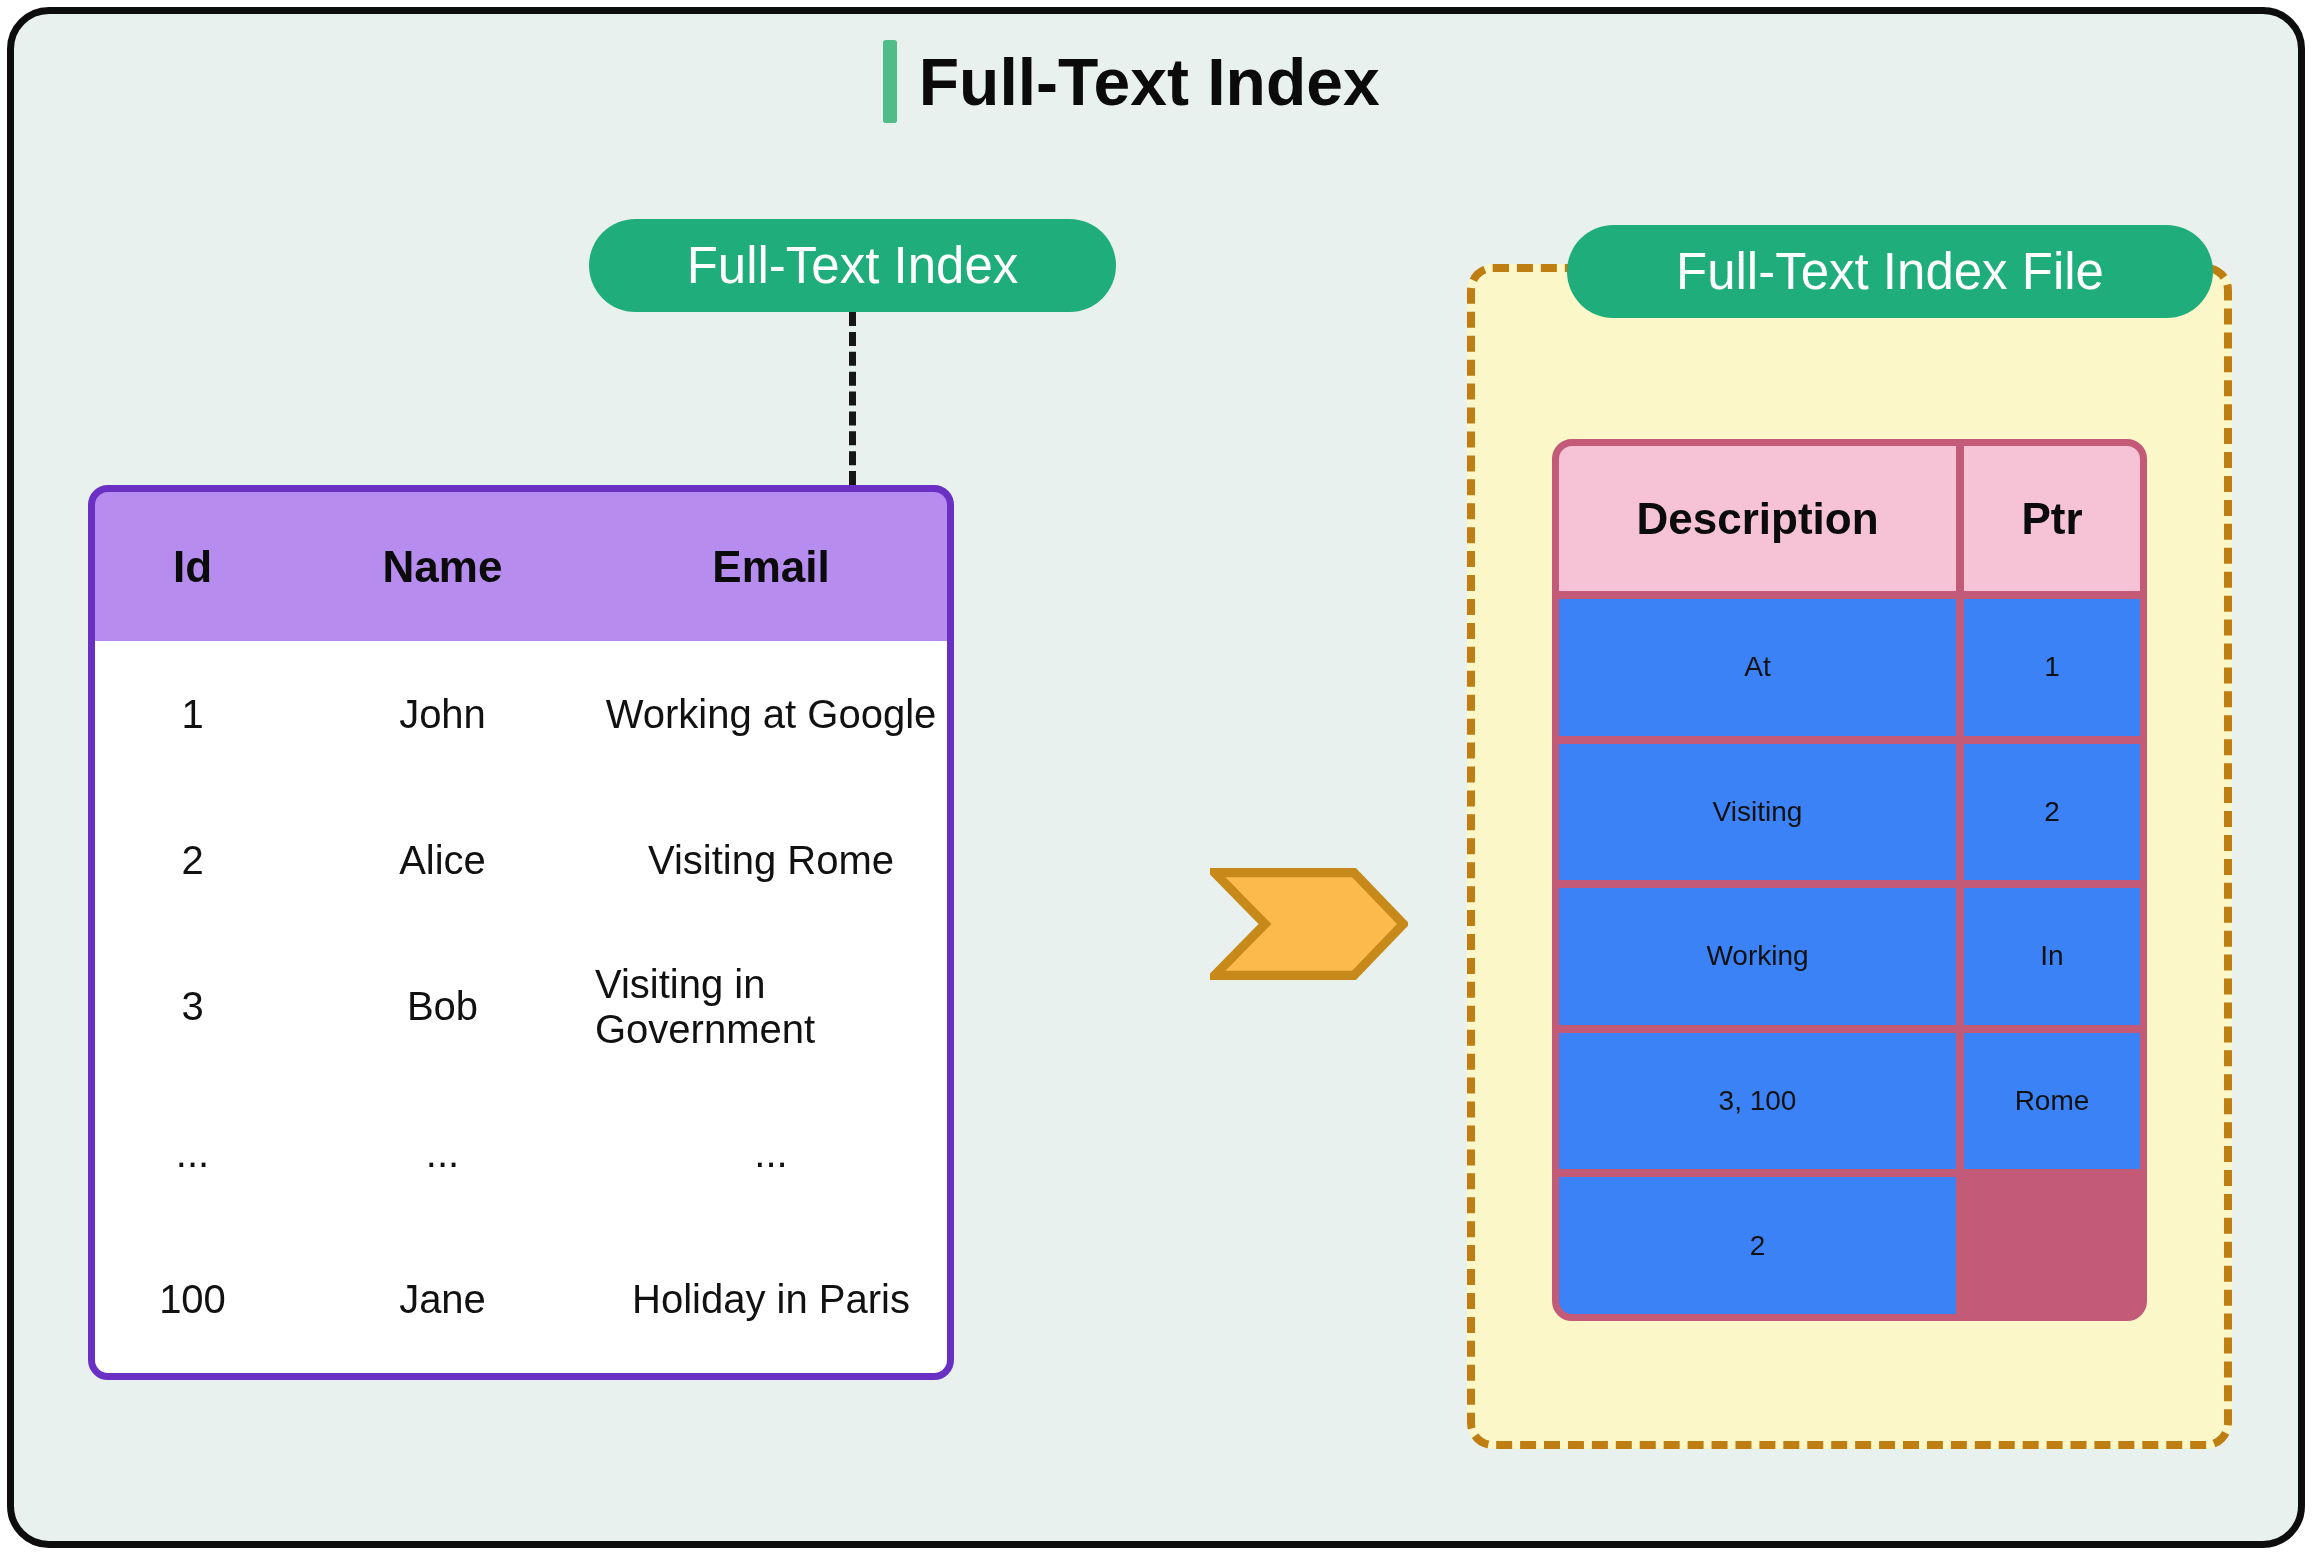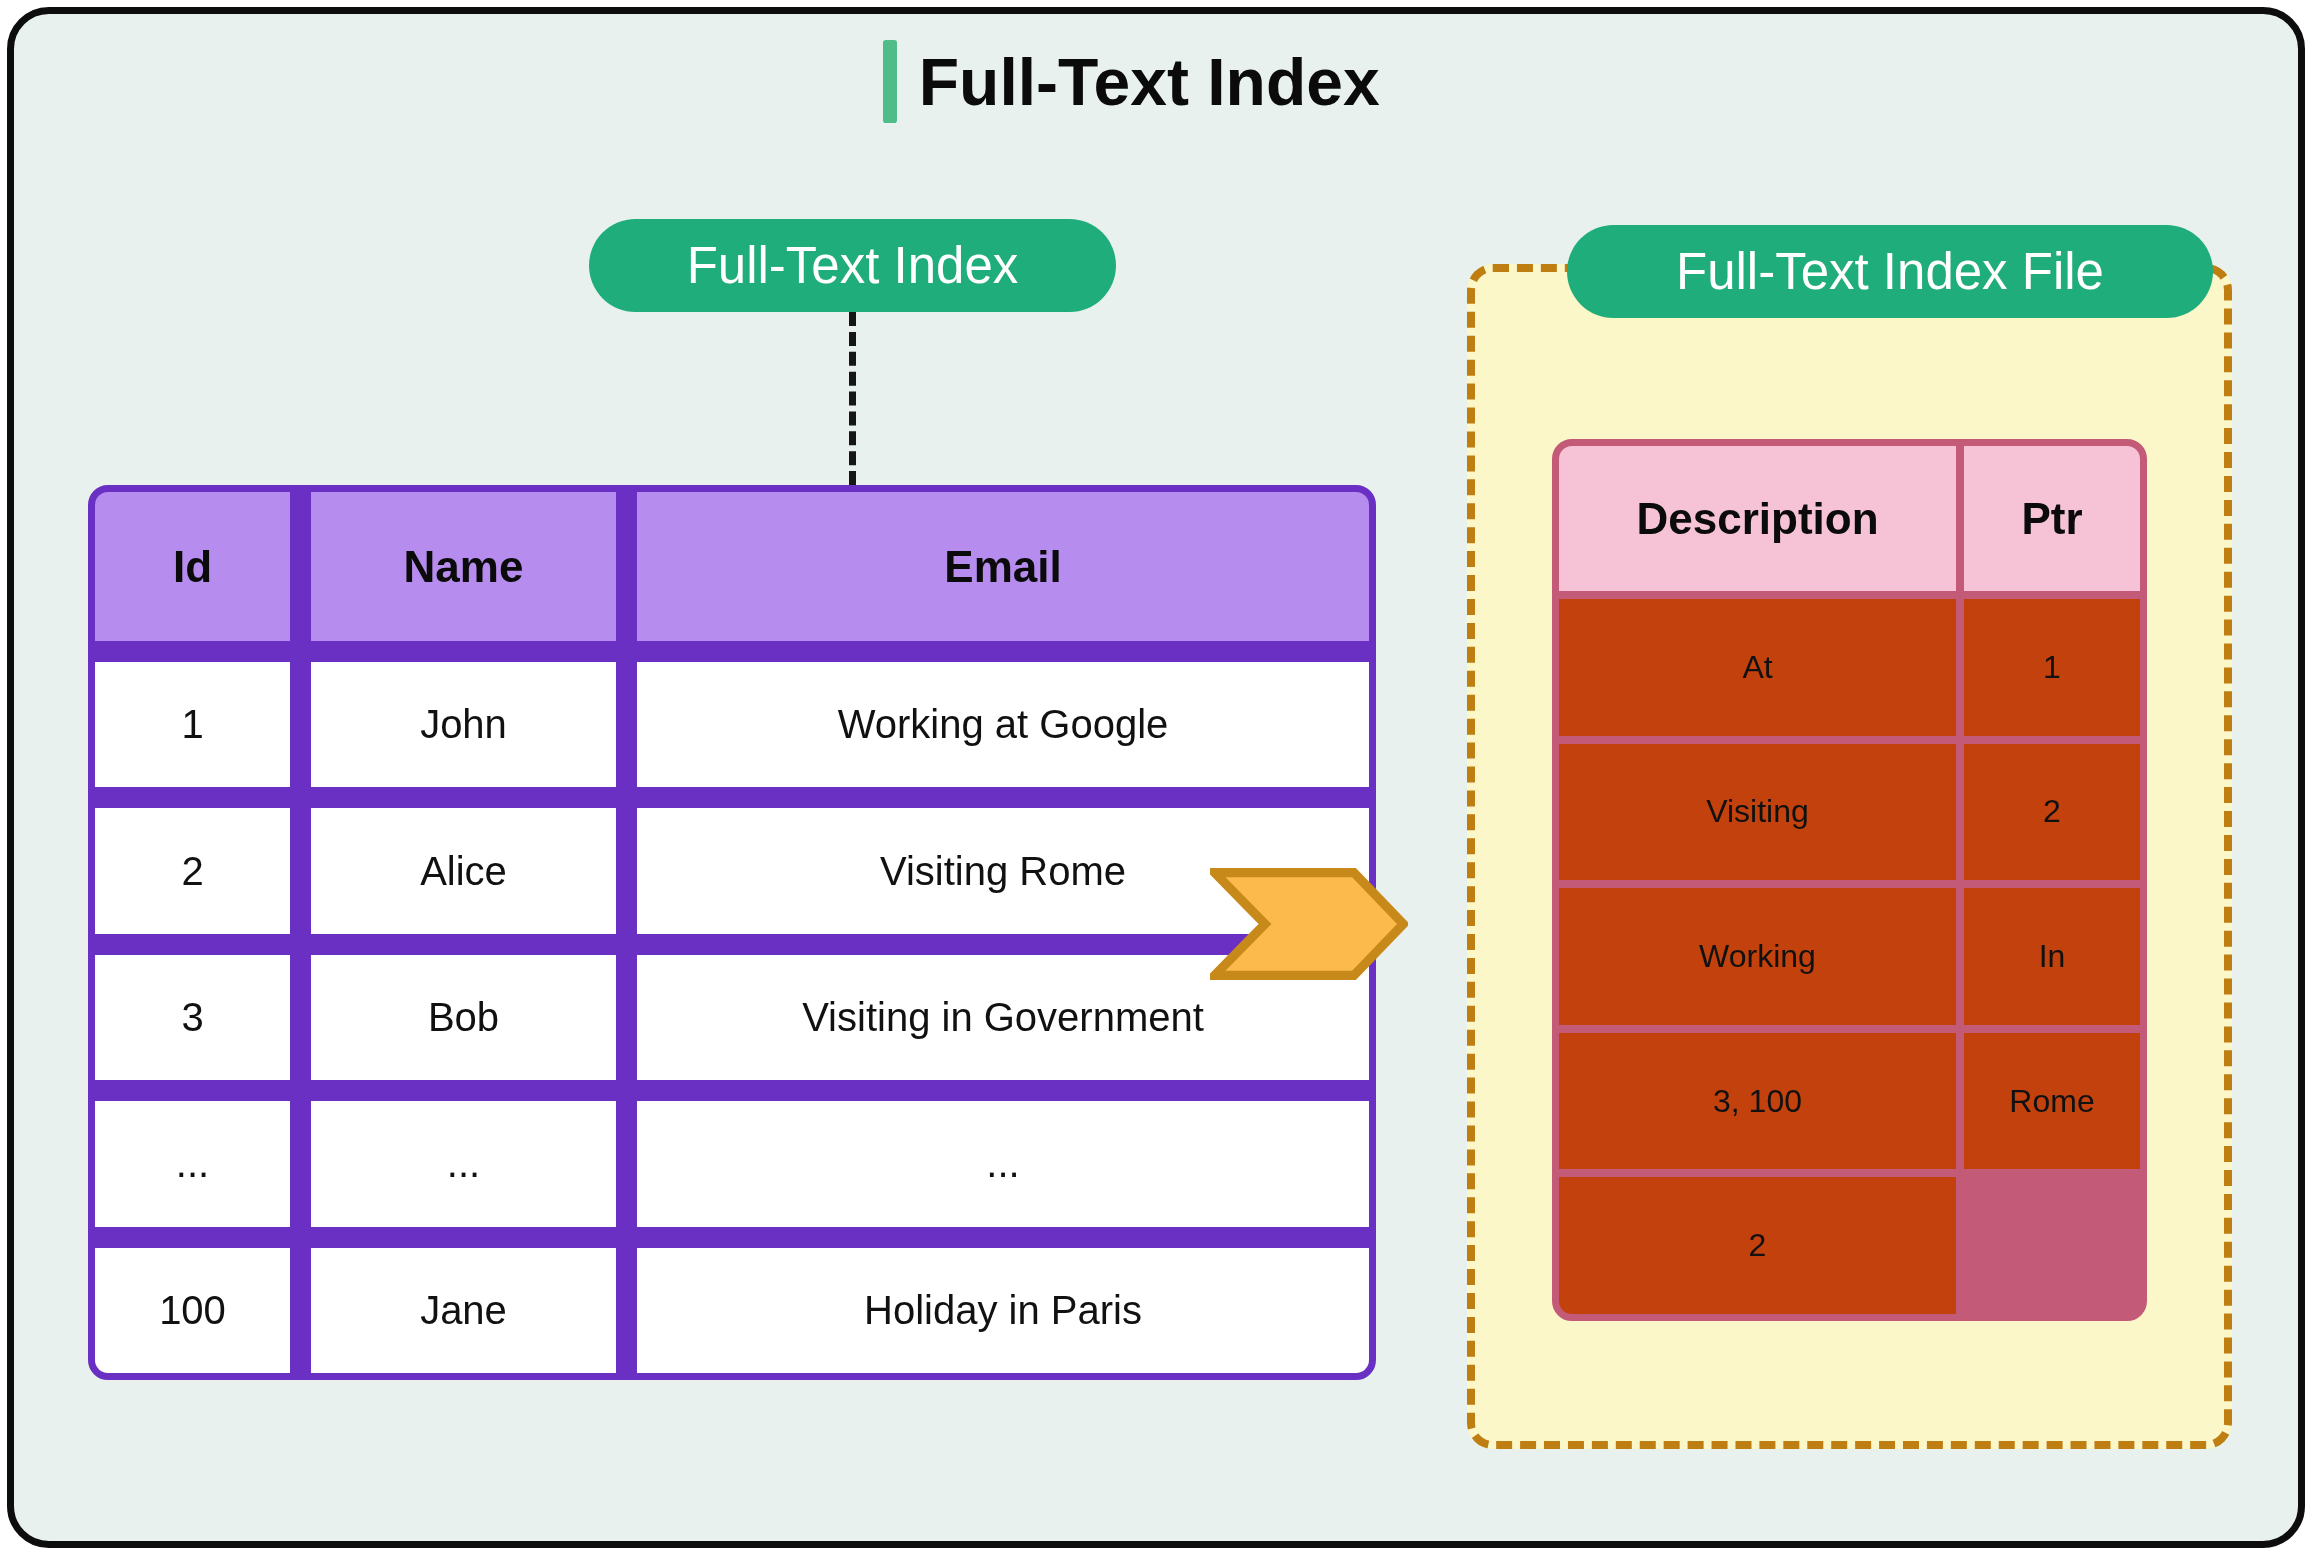--- a/index.html
+++ b/index.html
@@ -72,29 +72,29 @@
     position: absolute;
     left: 849px; top: 312px;
     height: 173px;
     width: 0;
     border-left: 7.3px dashed #161616;
   }
   
   .users-table {
     position: absolute;
     left: 88px; top: 485px;
-    width: 1288px; height: 895px;
+    width: 866px; height: 895px;
     background: #6a30c4;
     border: 7.3px solid #6a30c4;
     border-radius: 20px;
     box-sizing: border-box;
     display: grid;
     grid-template-columns: 195px 305px 1fr;
     grid-template-rows: 149px repeat(5, 1fr);
-    gap: 21px;
+    gap: 0;
     overflow: hidden;
   }
   .users-table .cell {
     background: #ffffff;
     display: flex;
     align-items: center;
     justify-content: center;
     font-size: 40px;
     color: #111111;
   }
@@ -131,25 +131,25 @@
     border-radius: 20px;
     box-sizing: border-box;
     display: grid;
     grid-template-columns: 397px 1fr;
     grid-template-rows: 145px repeat(5, 1fr);
     gap: 8px;
     overflow: hidden;
     z-index: 2;
   }
   .index-table .cell {
-    background: #c2410c;
+    background: #3b82f6;
     display: flex;
     align-items: center;
     justify-content: center;
-    font-size: 32px;
+    font-size: 28px;
     color: #111111;
   }
   .index-table .cell.head {
     background: #f6c3d6;
     font-size: 44px;
     font-weight: 700;
     color: #0b0b0b;
   }
 </style>
 </head>

